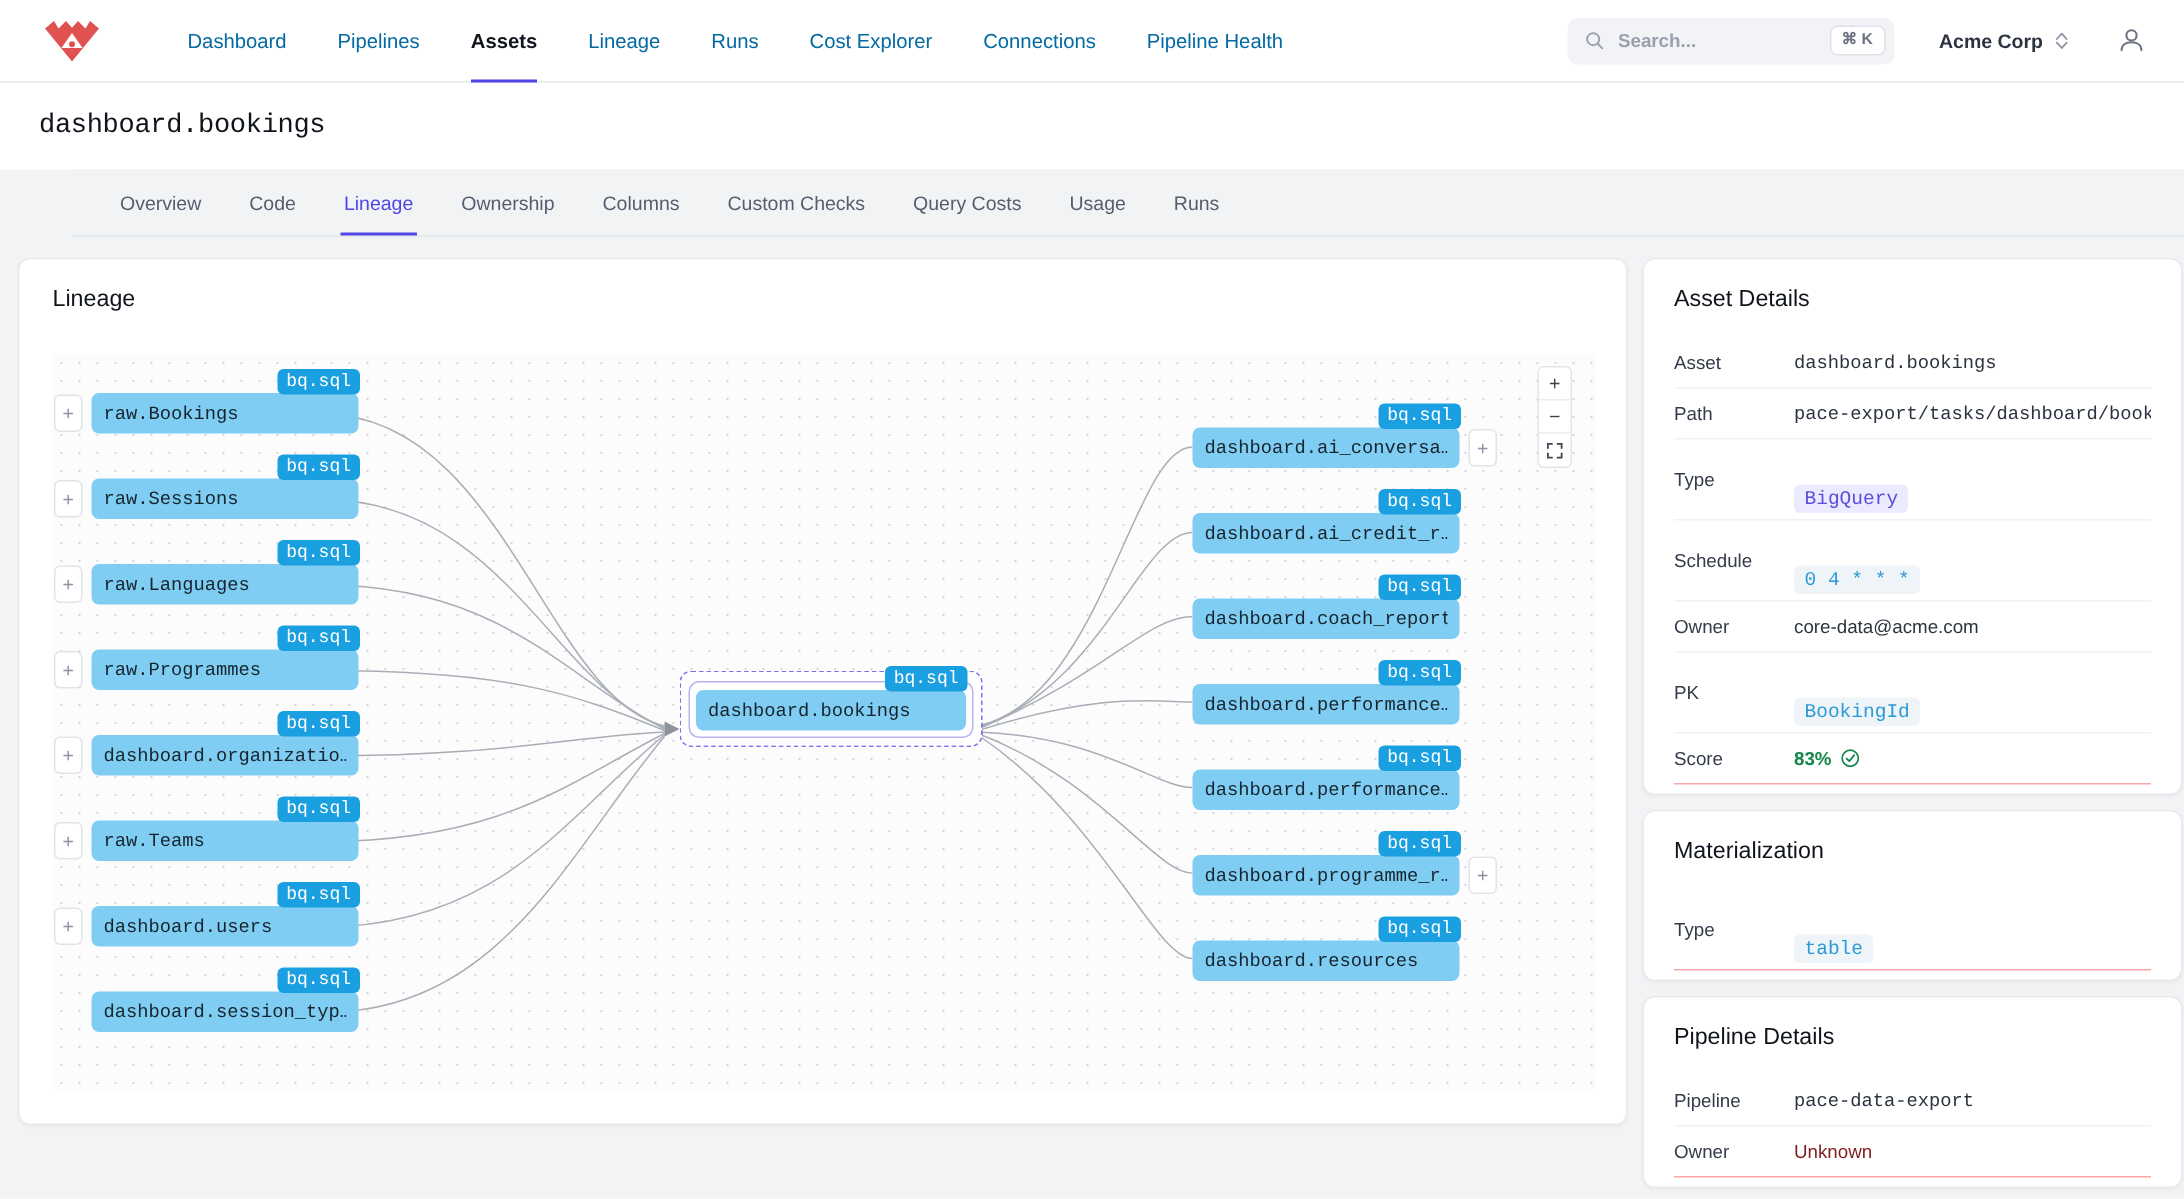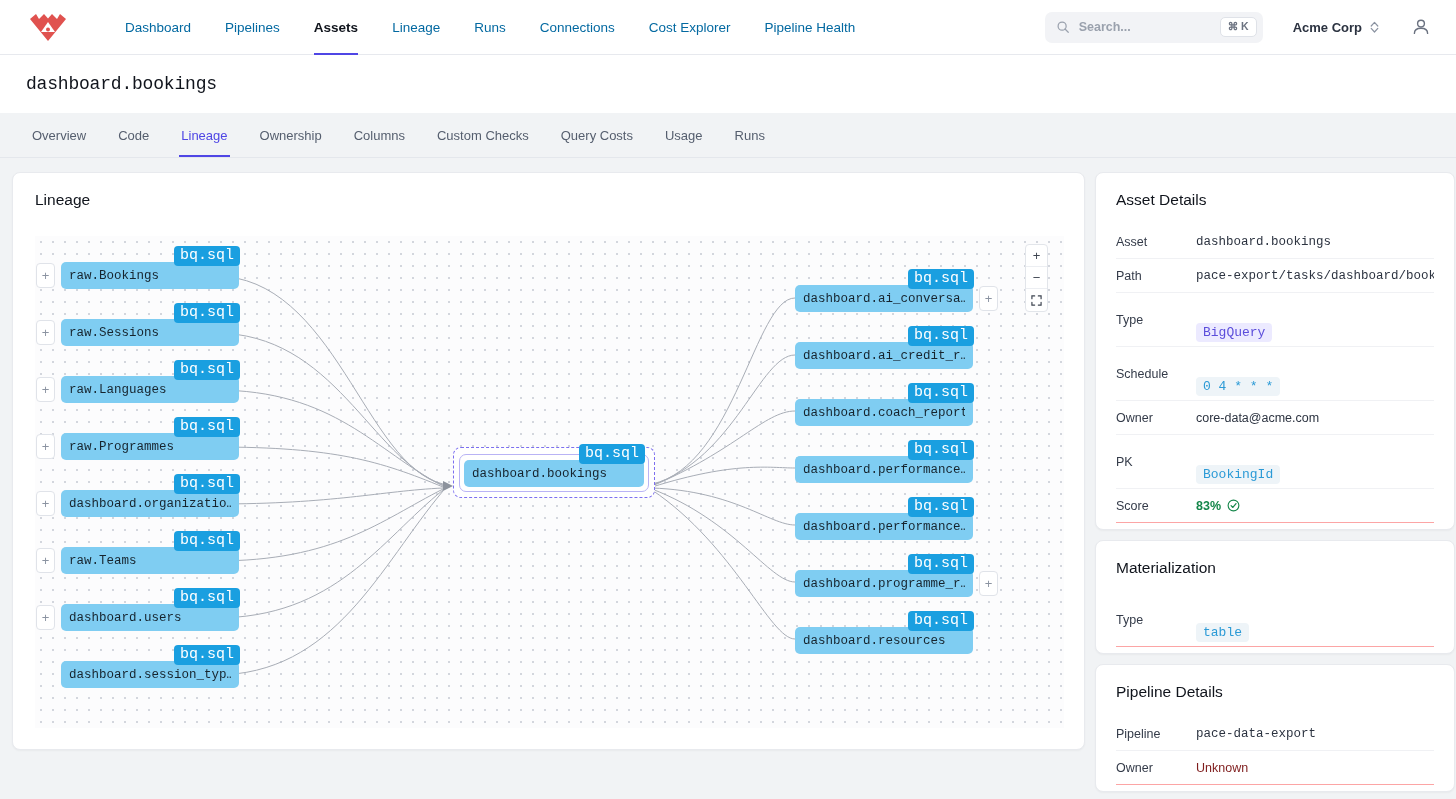--- a/index.html
+++ b/index.html
@@ -52,21 +52,21 @@
   .avatar-btn { margin-left: 30px; width: 22px; height: 22px; cursor: pointer; }
 
   
   .title-bar {
     height: 58px; background: #ffffff; padding: 0 26px;
     display: flex; align-items: center;
   }
   .page-title { font-size: 18px; letter-spacing: -0.2px; color: #10141c; }
 
   
-  .tabs-wrap { background: #f1f3f5; border-bottom: 1px solid #e4e7ec; padding: 0 16px; }
+  .tabs-wrap { background: #f1f3f5; border-bottom: 1px solid #e4e7ec; padding: 0 16px; margin-left: 48px; }
   .tabs { display: flex; align-items: flex-end; height: 44px; }
   .tab {
     font-size: 13px; color: #555e6e; padding: 0 16px; height: 44px;
     display: flex; align-items: center; position: relative; cursor: pointer;
     white-space: nowrap;
   }
   .tab.active { color: #4f46e5; }
   .tab.active:after {
     content: ""; position: absolute; left: 14px; right: 14px; bottom: 0;
     height: 2px; background: #4f46e5;
@@ -108,21 +108,21 @@
     border-radius: 5px; display: flex; align-items: center;
     padding: 0 8px; cursor: pointer;
   }
   .node-label {
     font-family: "Liberation Mono", monospace; font-size: 12.5px;
     color: #16242e; white-space: nowrap; overflow: hidden;
   }
   .node-badge {
     position: absolute; right: -1px; top: -16px;
     background: #1a9fe0; color: #ffffff; border-radius: 4px;
-    font-family: "Liberation Mono", monospace; font-size: 15px;
+    font-family: "Liberation Mono", monospace; font-size: 12px;
     padding: 2px 6px 3px 6px; line-height: 1;
   }
   .node.selected .sel-ring {
     position: absolute; left: -11px; top: -13px; right: -11px; bottom: -11px;
     border: 1.5px dashed #7c6ff0; border-radius: 8px; background: #ffffff;
   }
   .node.selected .inner-ring {
     position: absolute; left: -5px; top: -6px; right: -5px; bottom: -5px;
     border: 1.5px solid #b9b3f5; border-radius: 7px;
   }
@@ -184,24 +184,24 @@
     <div class="nav-item active">
         <span>Assets</span>
       </div>
     <div class="nav-item">
         <span>Lineage</span>
       </div>
     <div class="nav-item">
         <span>Runs</span>
       </div>
     <div class="nav-item">
+        <span>Cost Explorer</span>
+      </div>
+    <div class="nav-item">
         <span>Connections</span>
-      </div>
-    <div class="nav-item">
-        <span>Cost Explorer</span>
       </div>
     <div class="nav-item">
         <span>Pipeline Health</span>
       </div>
   </div>
 
   <div class="topbar-right">
     <div class="search-box">
       <svg width="14" height="14" viewBox="0 0 16 16">
         <circle cx="7" cy="7" r="4.6" fill="none" stroke="#9aa1ad" stroke-width="1.4"></circle>

